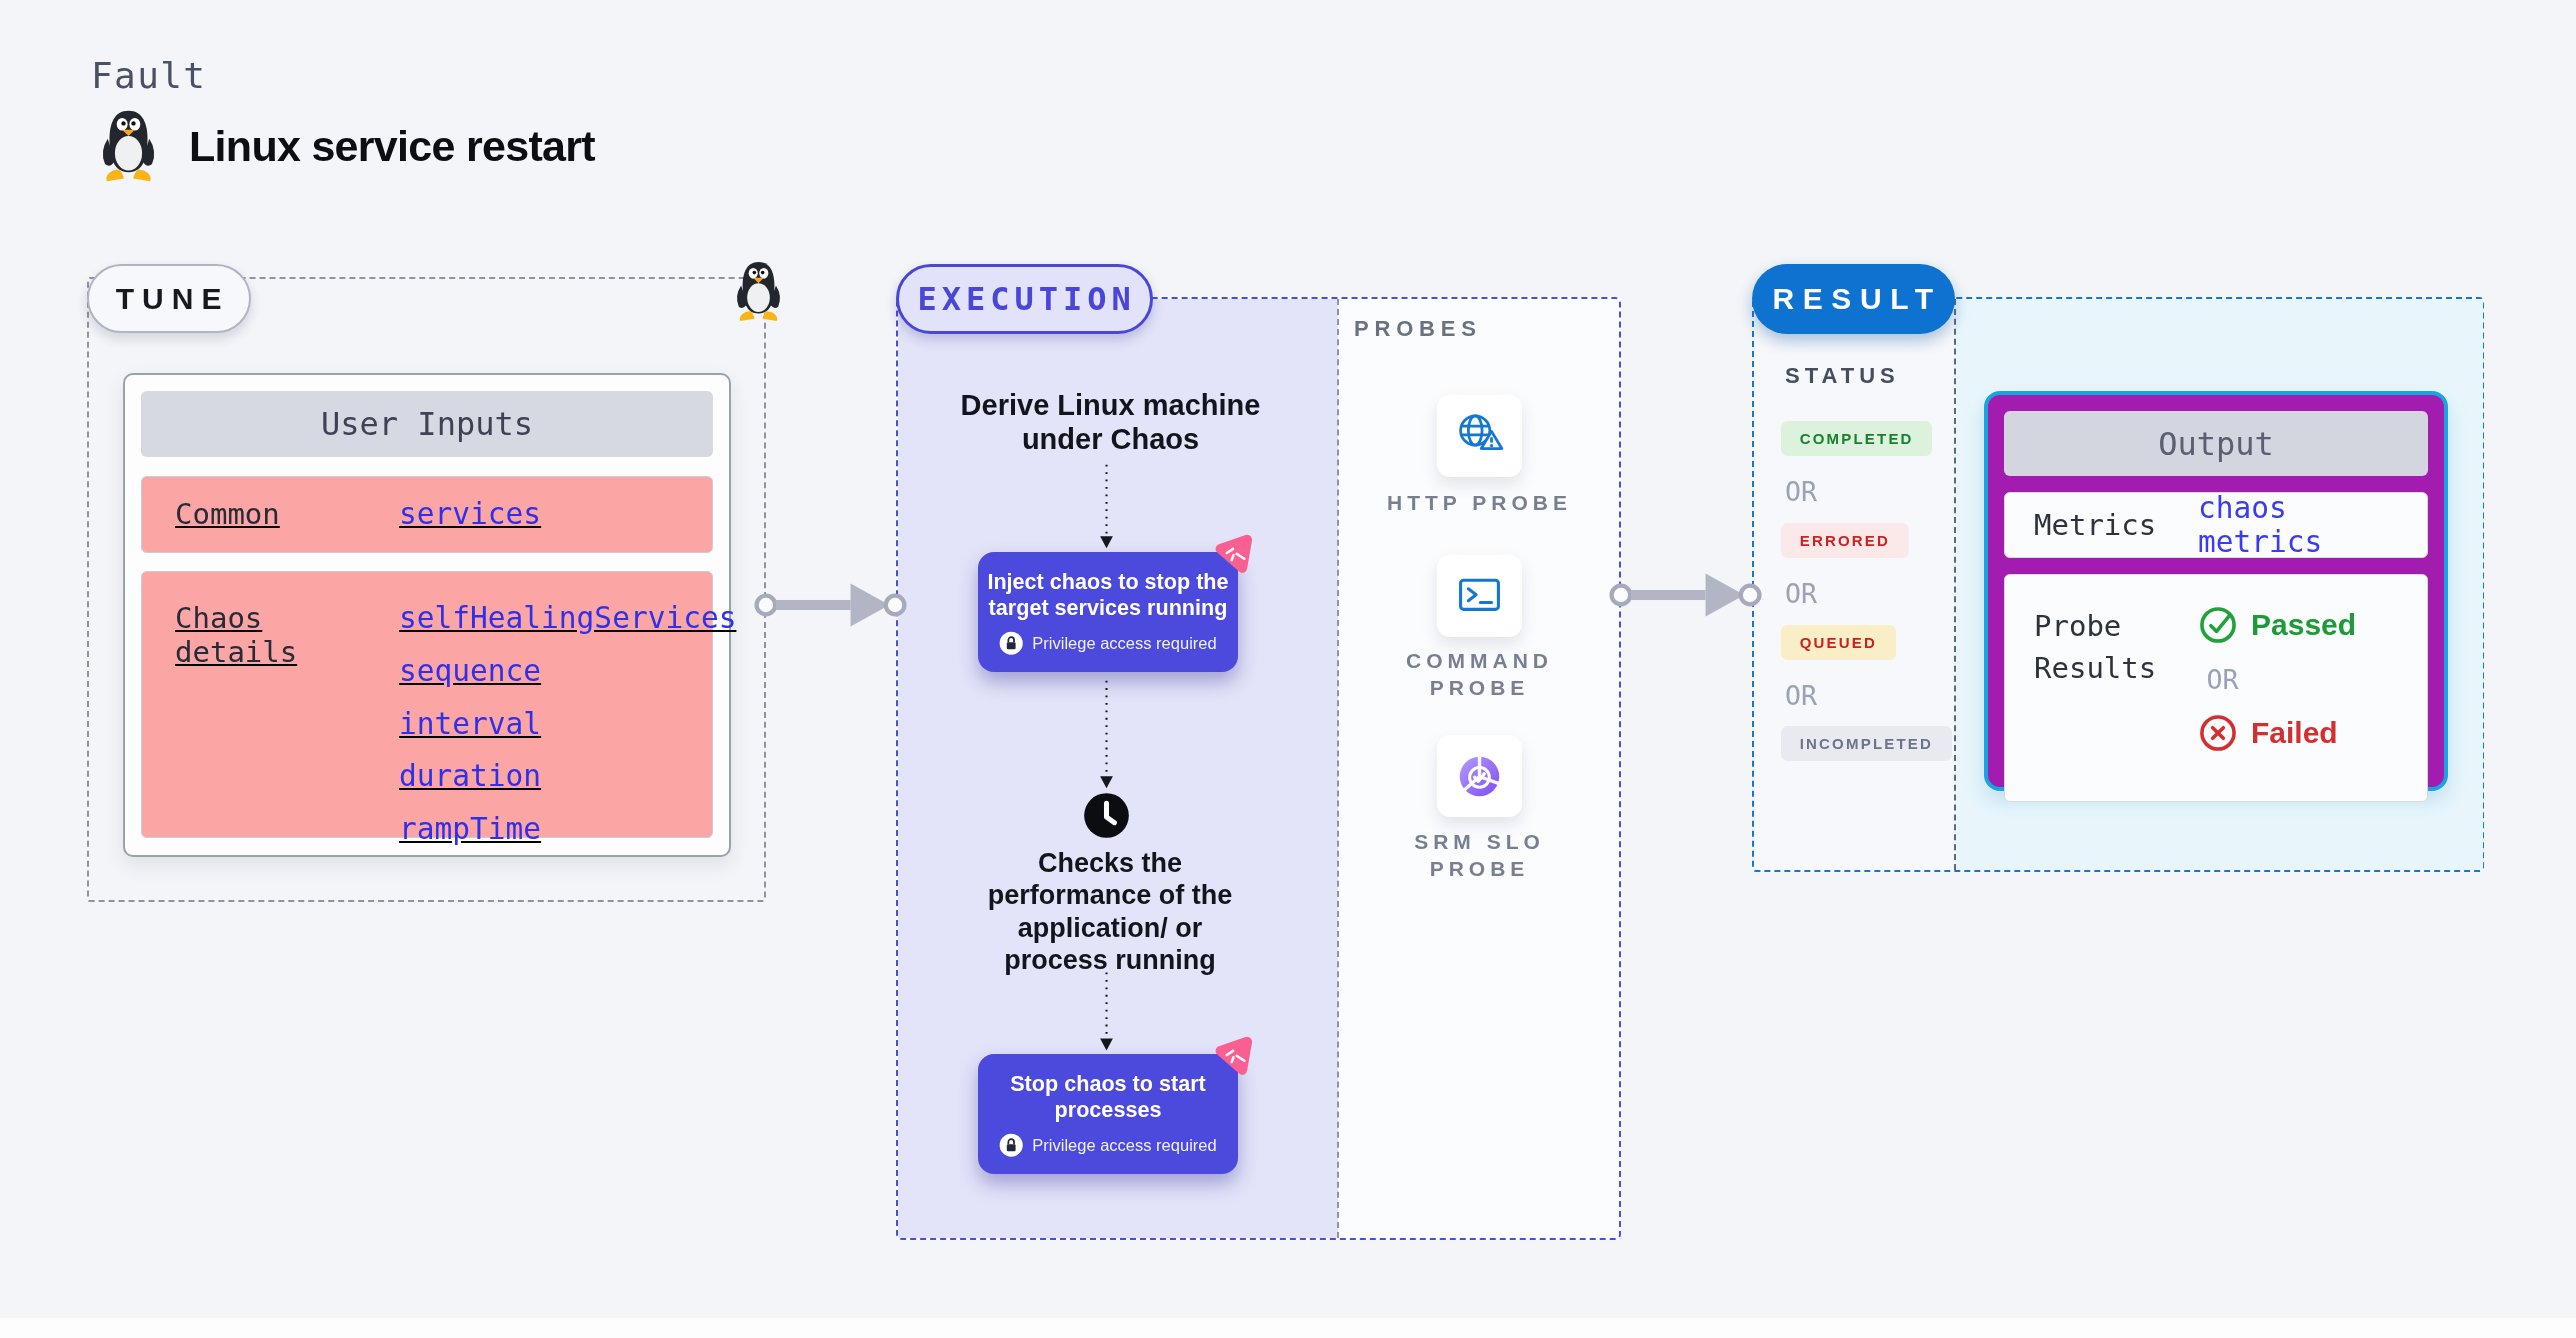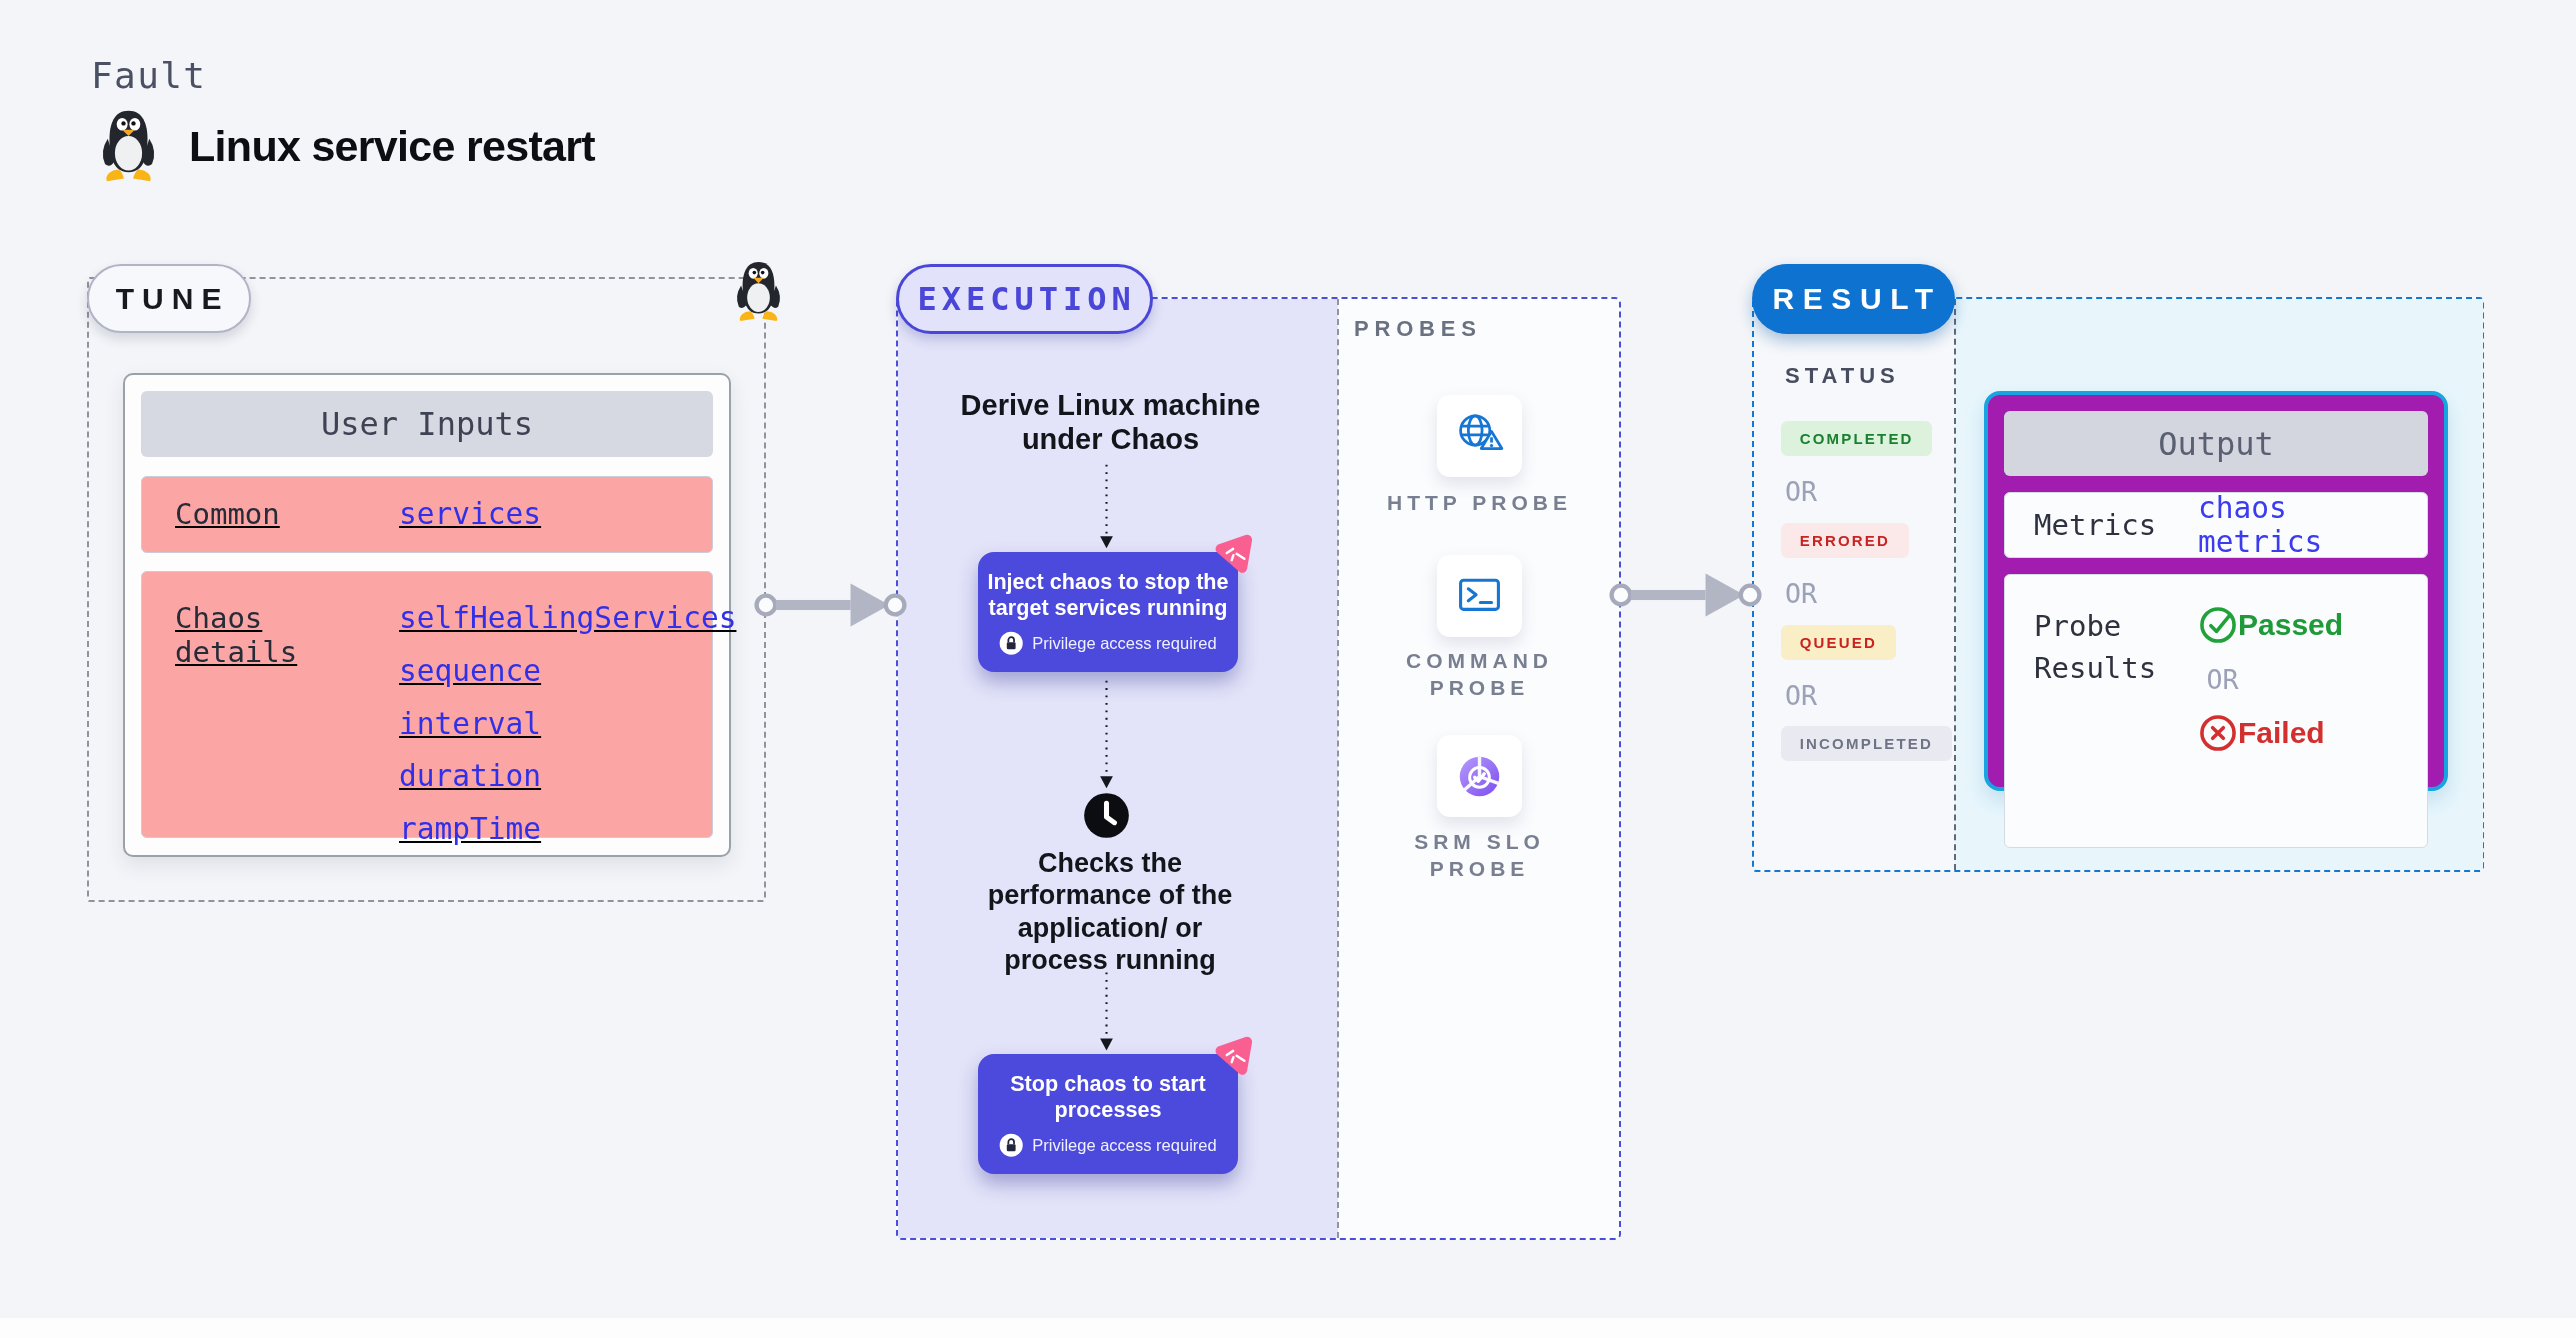--- a/index.html
+++ b/index.html
@@ -66,25 +66,25 @@
   .tone-green  { background:#dcf2dd; color:#1a8030; }
   .tone-red    { background:#fbe9e9; color:#c92424; }
   .tone-yellow { background:#f9eec5; color:#cb2121; }
   .tone-gray   { background:#e9eaf1; color:#6e7386; }
   .status-or { position:absolute; left:1785px; font-family:"DejaVu Sans Mono",monospace; font-size:26.6px; color:#9ba1b7; z-index:4; }
 
   .output-card { position:absolute; left:1984px; top:391px; width:464px; height:400px; background:#a21caf; border:4.3px solid #17a4e0; border-radius:16px; box-shadow:0 10px 20px rgba(20,120,180,.18); padding:16px; z-index:4; }
   .output-header { background:#d3d5df; border-radius:5.8px; height:65px; display:flex; align-items:center; justify-content:center; font-family:"DejaVu Sans Mono",monospace; font-size:32px; font-weight:500; color:#5a5f72; }
   .output-row { border:1.4px solid #d6dae3; border-radius:5.8px; background:#fbfcfd; margin-top:16px; display:flex; }
   .metrics-row { height:66px; align-items:center; padding-left:29px; }
-  .pr-row { height:274px; align-items:flex-start; padding:30px 0 0 29px; }
+  .pr-row { height:228px; align-items:flex-start; padding:30px 0 0 29px; }
   .out-label { width:164px; flex:none; font-family:"DejaVu Sans Mono",monospace; font-size:29px; color:#2e323e; line-height:1.45; }
   .metrics-value { font-family:"DejaVu Sans Mono",monospace; font-size:29.5px; color:#3b3bf0; cursor:pointer; }
   .pr-values { display:flex; flex-direction:column; }
-  .pr-line { display:flex; align-items:center; }
+  .pr-line { display:flex; align-items:center; gap:13px; }
   .pr-line svg { width:40px; height:40px; flex:none; }
   .passed-text { font-size:30px; font-weight:bold; color:#1f9a38; }
   .failed-text { font-size:30px; font-weight:bold; color:#d32f2f; }
   .pr-or { font-family:"DejaVu Sans Mono",monospace; font-size:26.6px; color:#9ba1b7; margin:18.7px 0 18.7px 8.6px; }
 
   .footer-strip { position:absolute; left:0; bottom:0; width:100%; height:20px; background:#fdfdfe; }
 </style>
 </head>
 <body>
 

